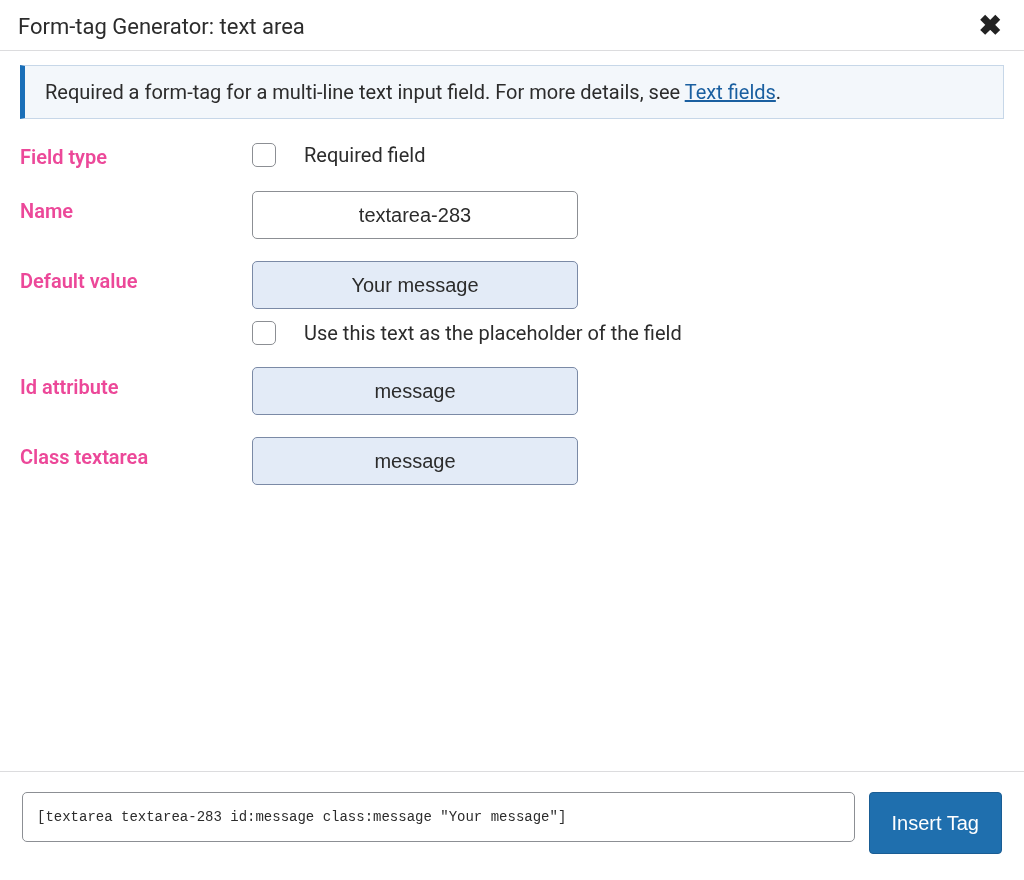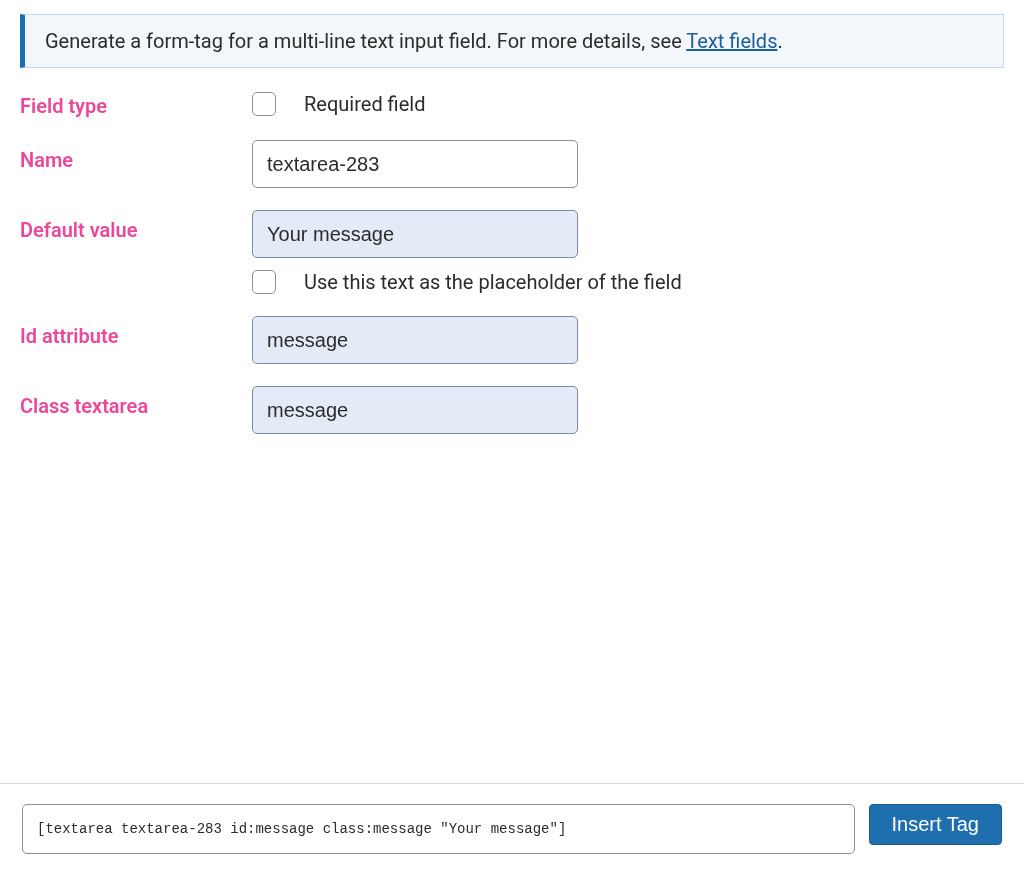--- a/index.html
+++ b/index.html
@@ -94,20 +94,21 @@
     }
     .text-input {
       width: 326px;
       height: 48px;
       border: 1px solid #8c8f94;
       border-radius: 5px;
       padding: 0 14px;
       font-size: 20px;
       color: #2c2c2c;
       background: #fff;
+      text-align: center;
     }
     .text-input.highlighted {
       background: #e3ebf7;
       border-color: #7b8aa6;
     }
     .sub-check {
       margin-top: 6px;
       align-items: center;
     }
     .footer {
@@ -130,41 +131,45 @@
       font-size: 14px;
       color: #2c2c2c;
       background: #fff;
     }
     .insert-btn {
       background: #1f6fae;
       color: #fff;
       border: 1px solid #1a5d94;
       border-radius: 4px;
       padding: 0 22px;
-      height: 41px;
+      height: 62px;
       font-size: 20px;
       cursor: pointer;
     }
     .footer-note {
       font-size: 20px;
       color: #3a3a3a;
       line-height: 1.7;
     }
     .footer-note .mail-tag {
       font-weight: 700;
     }
   </style>
 </head>
 <body>
 
 <div class="modal">
 
+  <div class="header">
+    <div class="header-title">Form-tag Generator: text area</div>
+    <div class="close-btn">✖</div>
+  </div>
 
   <div class="info-banner">
-    <span>Generate a form-tag for a multi-line text input field. For more details, see </span><a href="#">Text fields</a><span>.</span>
+    <span>Required a form-tag for a multi-line text input field. For more details, see </span><a href="#">Text fields</a><span>.</span>
   </div>
 
   <div class="form-area">
 
     <div class="row">
       <div class="label-col">Field type</div>
       <div class="field-col">
         <div class="checkbox-line">
           <div class="checkbox-box"></div>
           <div class="checkbox-label">Required field</div>

